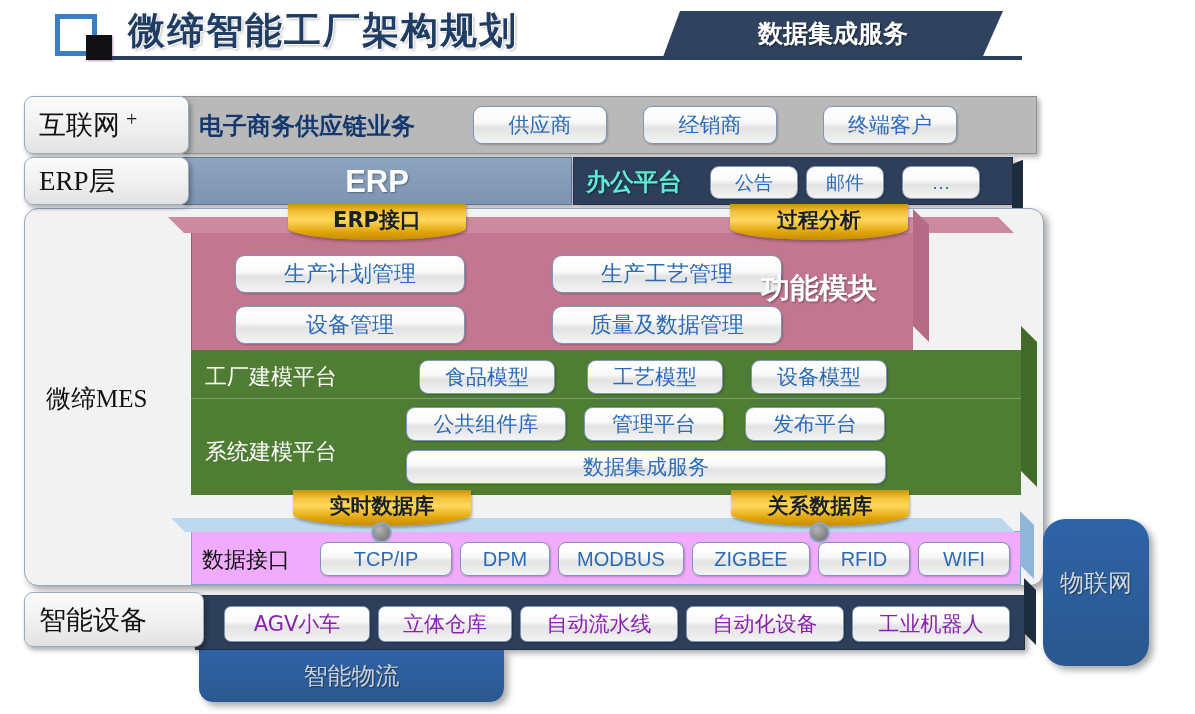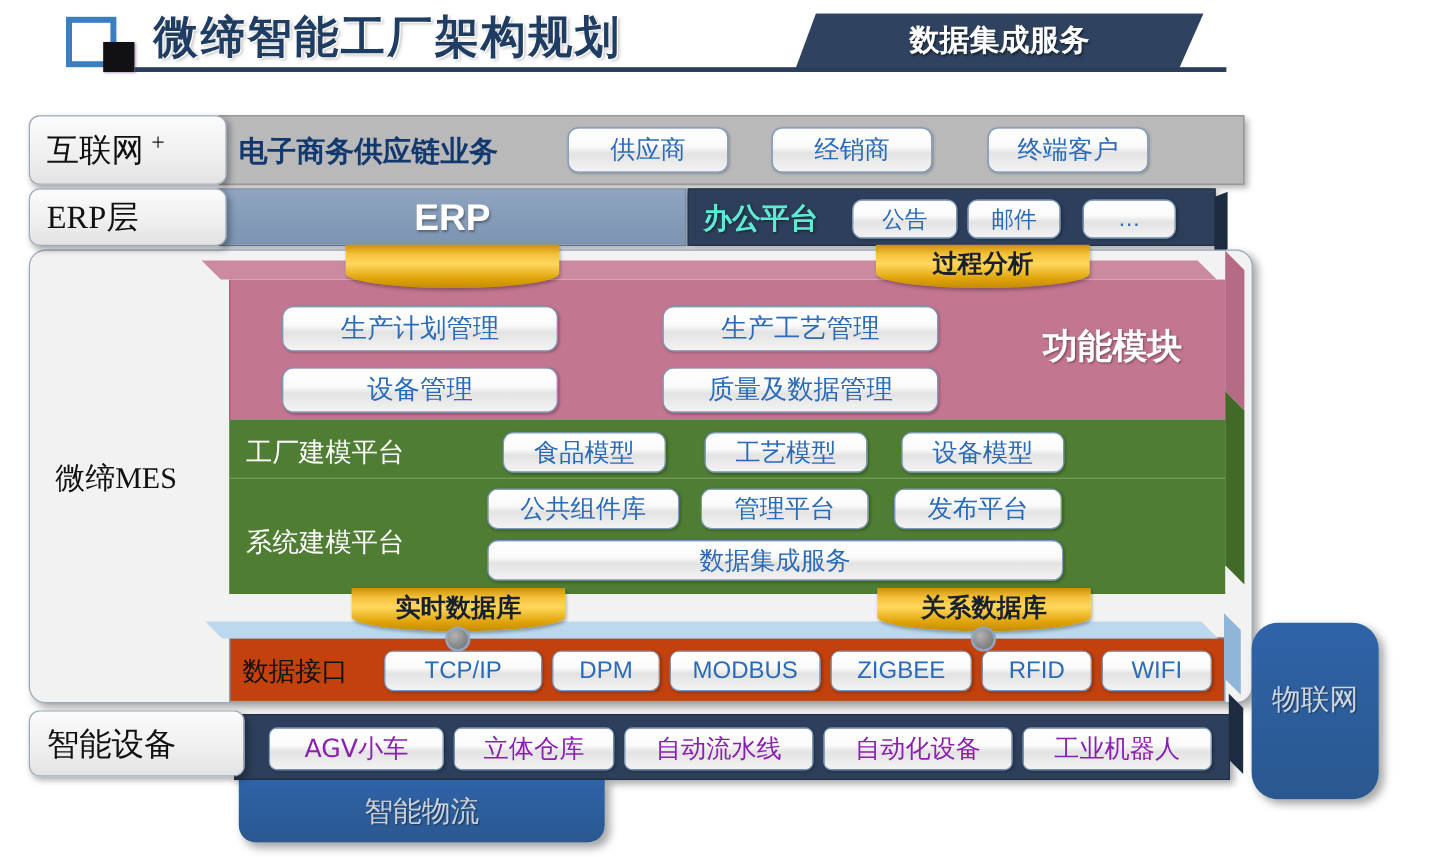--- a/index.html
+++ b/index.html
@@ -122,21 +122,21 @@
     box-shadow: 4px 4px 7px rgba(0,0,0,.35);
   }
   #mes-label {
     position: absolute; left: 46px; top: 382px;
     font-size: 25px; color: #111; font-family: "Liberation Serif","DejaVu Serif",serif;
     z-index: 5;
   }
 
   
   #func-panel {
-    left: 191px; top: 233px; width: 830px; height: 117px;
+    left: 191px; top: 233px; width: 722px; height: 117px;
     background: #c3768f;
     border-left: 1px solid #a05c74;
   }
   #func-panel .top3d {
     position: absolute; left: -16px; top: -16px; width: 830px; height: 16px;
     background: #cb8aa0; transform: skewX(45deg);
   }
   #func-panel .right3d {
     position: absolute; right: -16px; top: -16px; width: 16px; height: 117px;
     background: #b56b85; transform: skewY(45deg);
@@ -190,21 +190,21 @@
   }
   .knob {
     position: absolute; width: 21px; height: 21px; border-radius: 50%;
     background: radial-gradient(circle at 35% 32%, #b3b3b3 0%, #8a8a8a 55%, #6f6f6f 100%);
     border: 2px solid #8fa7c4; z-index: 10;
   }
 
   
   #data-panel {
     left: 191px; top: 531px; width: 830px; height: 54px;
-    background: #c2410c;
+    background: #f0abfc;
     border: 1px solid #7fa7c9;
   }
   #data-panel .top3d {
     position: absolute; left: -14px; top: -14px; width: 830px; height: 14px;
     background: #bcd8ef; transform: skewX(45deg);
   }
   #data-panel .right3d {
     position: absolute; right: -14px; top: -14px; width: 14px; height: 54px;
     background: #8fb6d8; transform: skewY(45deg);
   }
@@ -355,20 +355,21 @@
   <div class="pill" style="left:554px; top:57px; width:140px;">
     <span>发布平台</span>
   </div>
   <div class="pill" style="left:215px; top:100px; width:480px;">
     <span>数据集成服务</span>
   </div>
 </div>
 
 <div class="cyl" style="left:288px; top:204px; width:178px; height:36px;">
   <div class="body"></div>
+  <div class="txt">ERP接口</div>
 </div>
 <div class="cyl" style="left:730px; top:204px; width:178px; height:36px;">
   <div class="body"></div>
   <div class="txt">过程分析</div>
 </div>
 <div class="cyl" style="left:293px; top:490px; width:178px; height:36px;">
   <div class="body"></div>
   <div class="txt">实时数据库</div>
 </div>
 <div class="cyl" style="left:731px; top:490px; width:178px; height:36px;">

